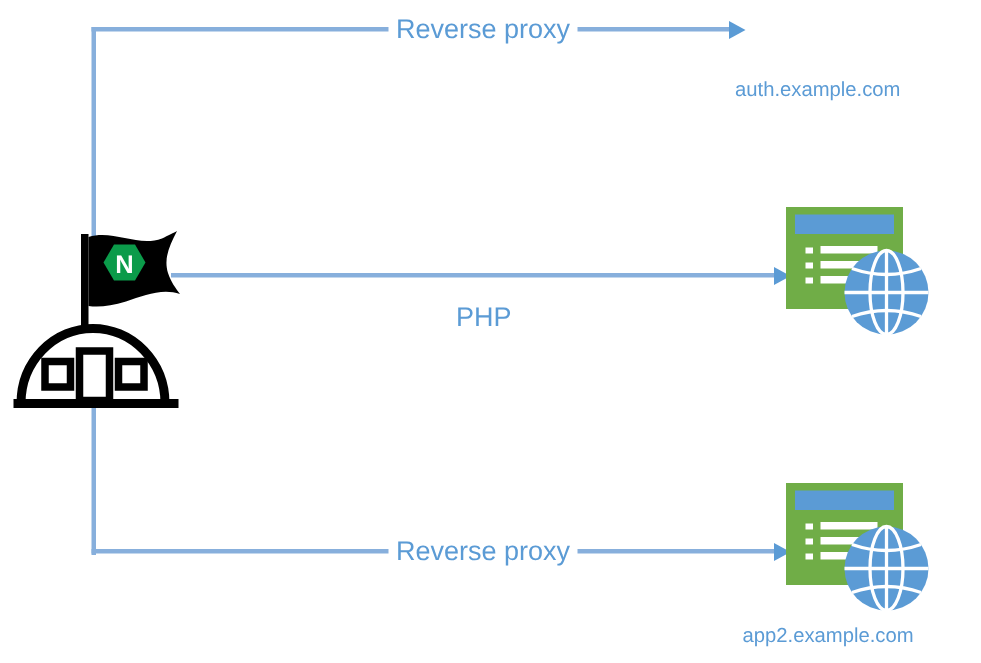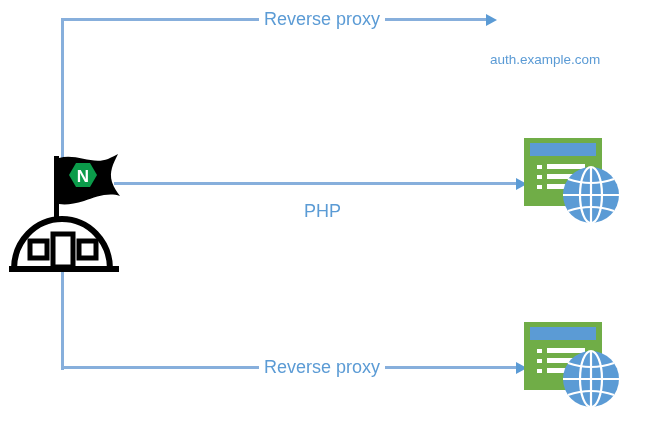--- a/index.html
+++ b/index.html
@@ -140,14 +140,15 @@
       <rect x="15" y="49" width="5" height="4" fill="#ffffff"></rect>
       <rect x="25" y="48" width="38" height="5" fill="#ffffff"></rect>
       <circle cx="69" cy="59" r="28" fill="#5B9BD5"></circle>
       <ellipse cx="69" cy="59" rx="11" ry="28" fill="none" stroke="#ffffff" stroke-width="2.2"></ellipse>
       <line x1="69" y1="31" x2="69" y2="87" stroke="#ffffff" stroke-width="2.2"></line>
       <line x1="41" y1="59" x2="97" y2="59" stroke="#ffffff" stroke-width="2.2"></line>
       <path d="M46 43 Q 69 51, 92 43" fill="none" stroke="#ffffff" stroke-width="2.2"></path>
       <path d="M46 75 Q 69 67, 92 75" fill="none" stroke="#ffffff" stroke-width="2.2"></path>
     </svg>
   </div>
+  <div class="caption" style="left:495px;top:416px;width:155px;">app2.example.com</div>
 
 </div>
 
 </body></html>

